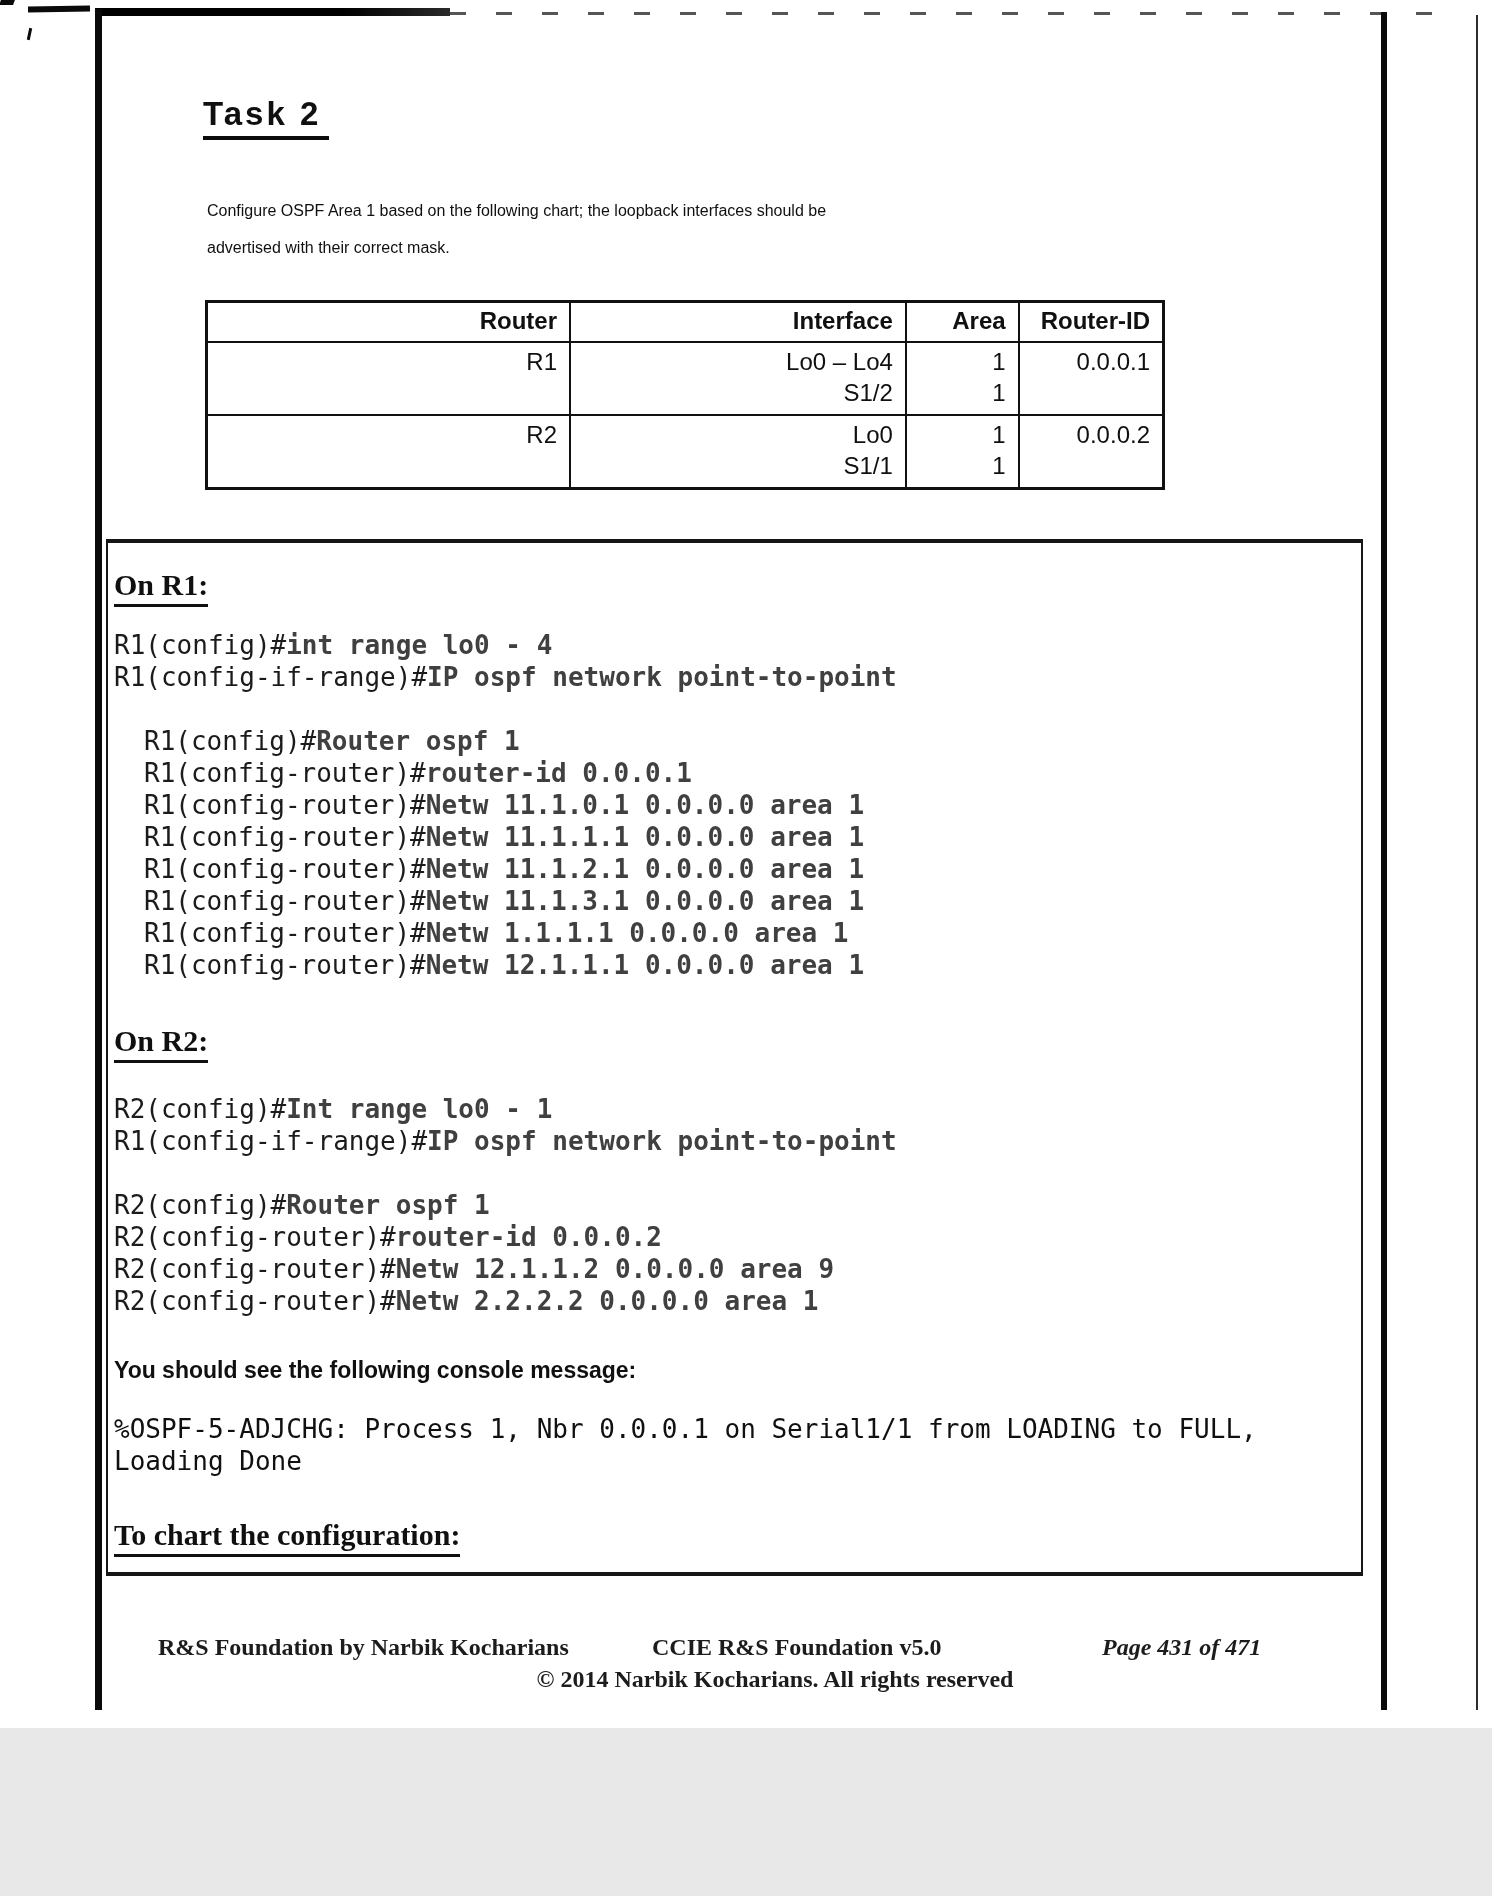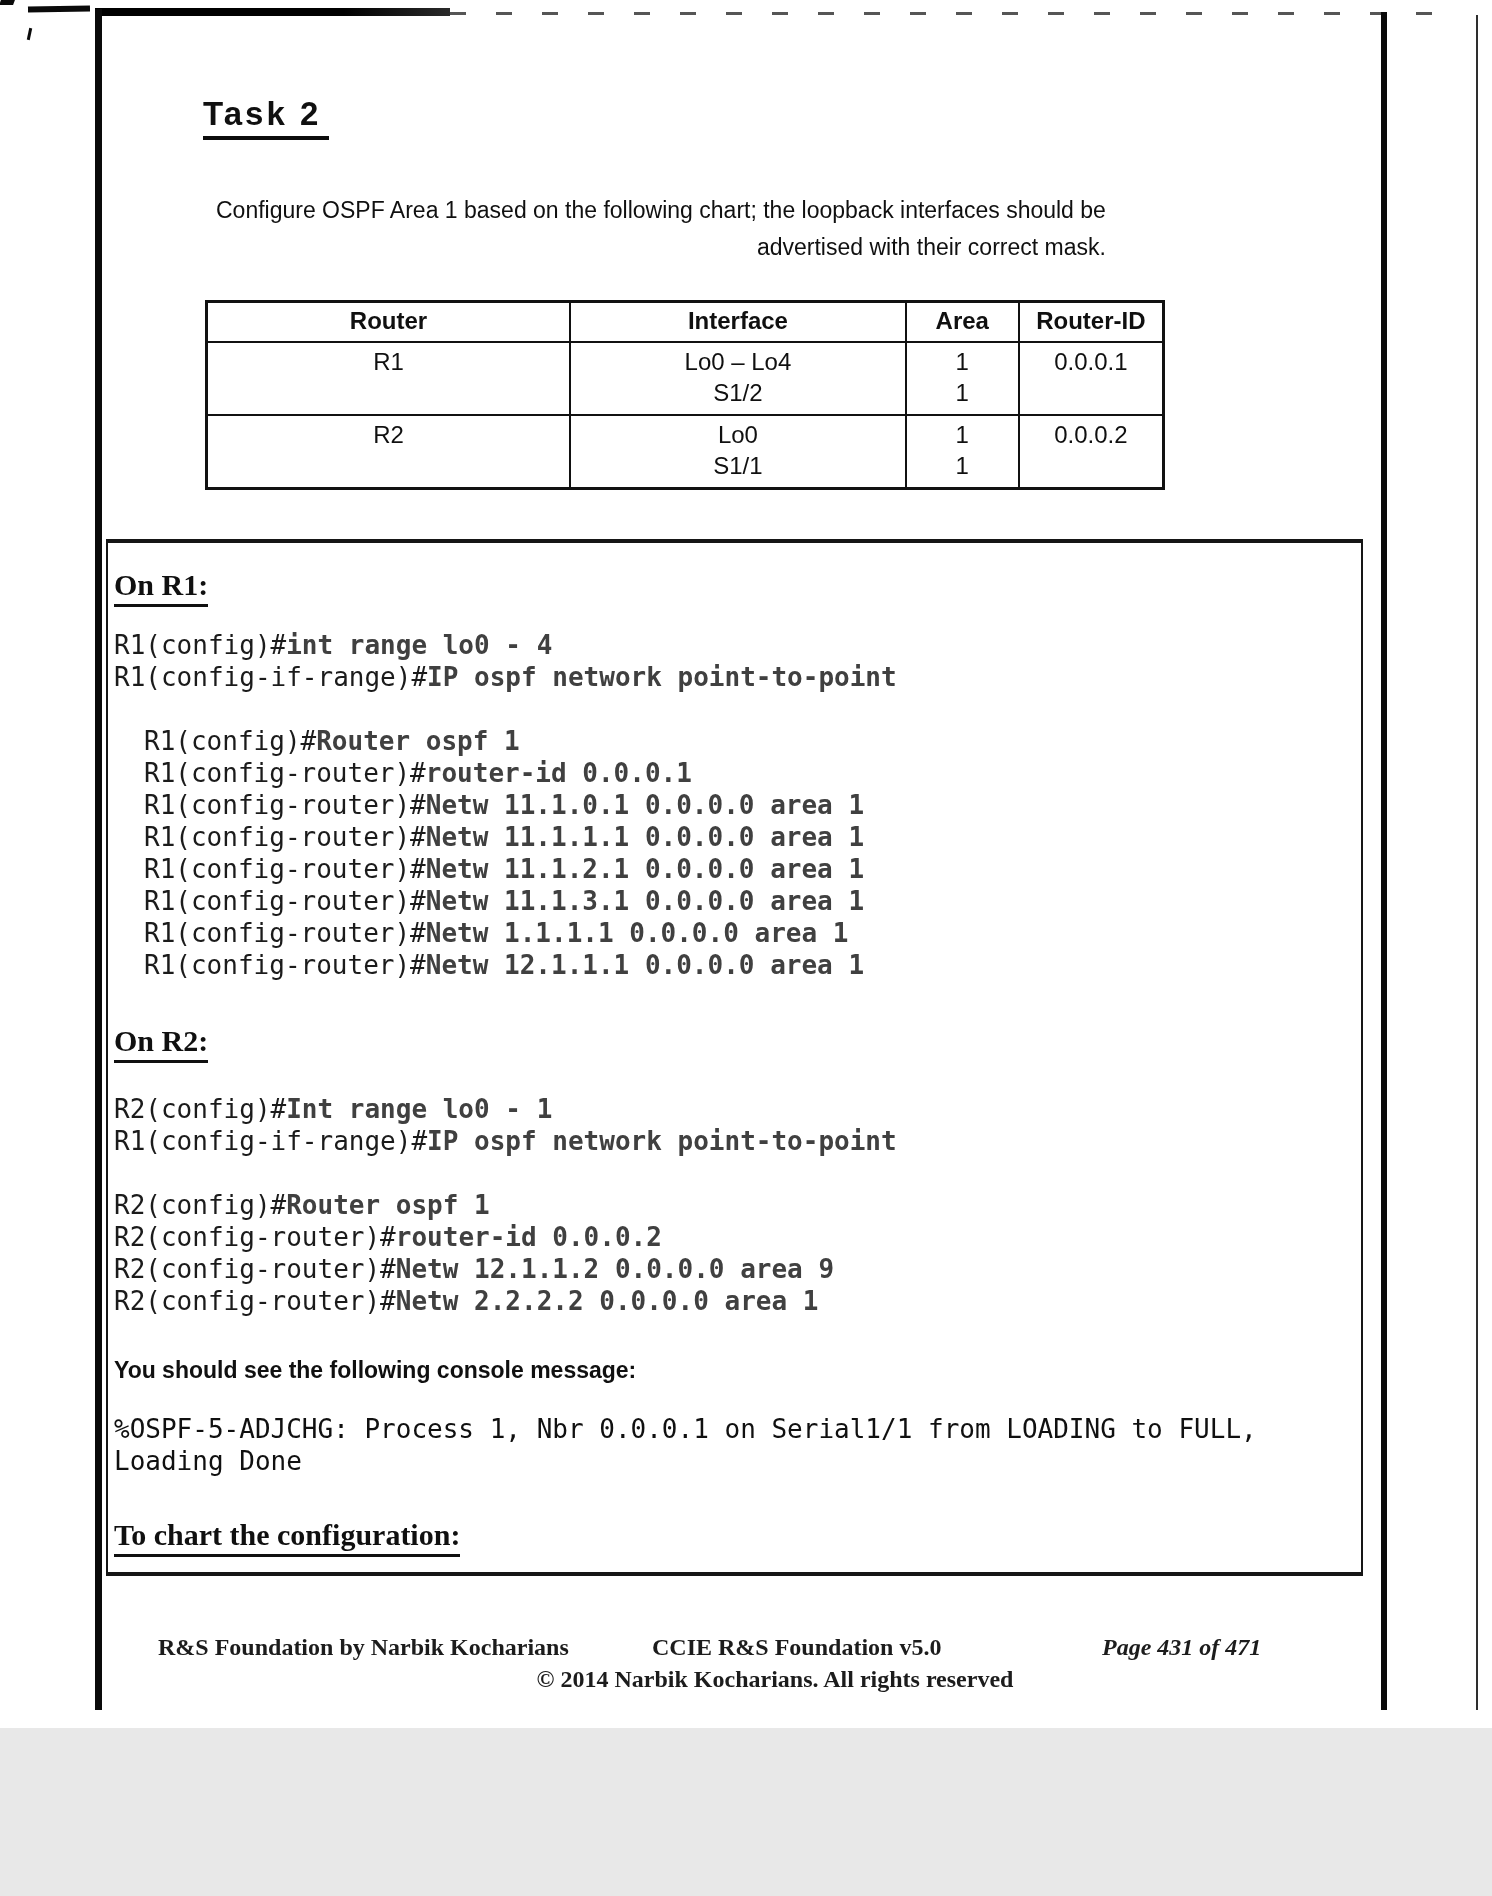--- a/index.html
+++ b/index.html
@@ -28,31 +28,31 @@
   .right-vline { left: 1381px; top: 12px; width: 6px; height: 1698px; }
   .right-thin  { left: 1476px; top: 15px; width: 2px; height: 1695px; background: #2e2e2e; }
 
   
   .title {
     position: absolute; left: 203px; top: 95px;
     font-size: 33px; font-weight: bold; letter-spacing: 3px;
     border-bottom: 4px solid #0c0c0c; padding: 0 8px 3px 0;
   }
   .intro {
-    position: absolute; left: 216px; top: 192px;
-    font-size: 23px; line-height: 37px; white-space: nowrap; text-align: right;
+    position: absolute; left: 207px; top: 192px;
+    font-size: 16px; line-height: 37px; white-space: nowrap;
   }
 
   
   .chart-table {
     position: absolute; left: 205px; top: 300px; width: 960px;
     border-collapse: collapse; font-size: 24px;
   }
   .chart-table th, .chart-table td {
-    border: 2px solid #111; text-align: center; vertical-align: top;
+    border: 2px solid #111; text-align: right; vertical-align: top;
   }
   .chart-table { border: 3px solid #111; }
   .chart-table th { padding: 4px 12px 6px 12px; font-weight: bold; }
   .chart-table td { padding: 3px 12px 6px 12px; line-height: 31px; }
   .cell-line { line-height: 31px; }
 
   
   .code-box {
     position: absolute; left: 106px; top: 539px; width: 1257px; height: 1037px;
     border: 2px solid #161616; border-top-width: 4px; border-bottom-width: 4px;

